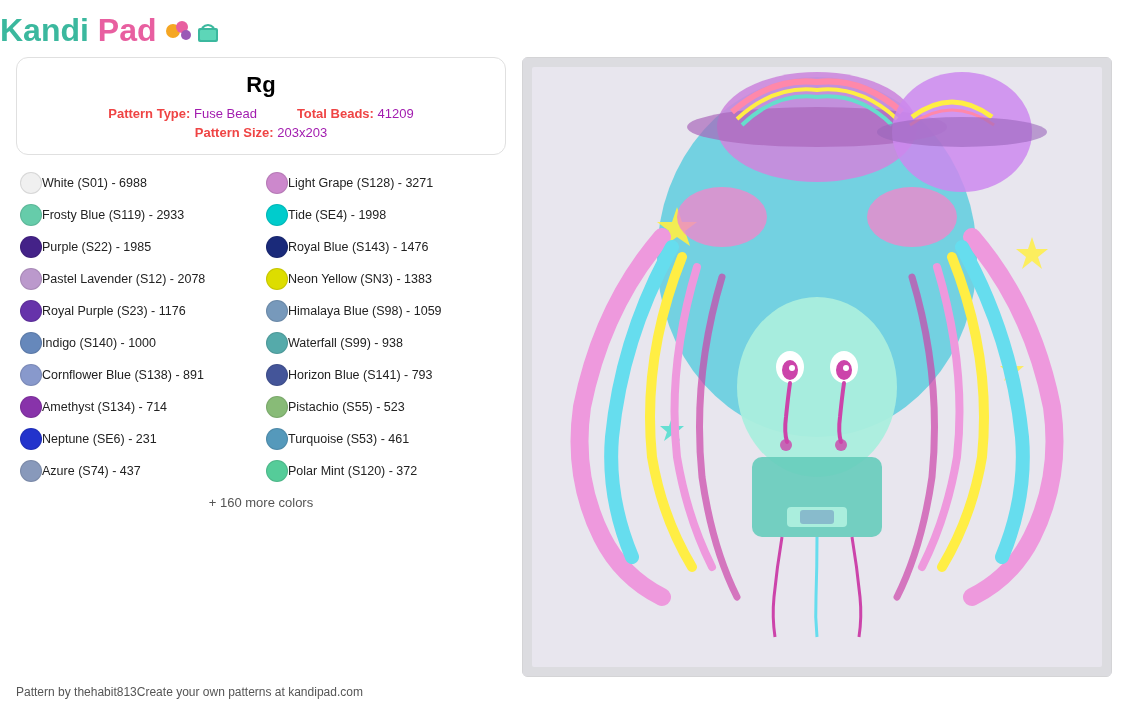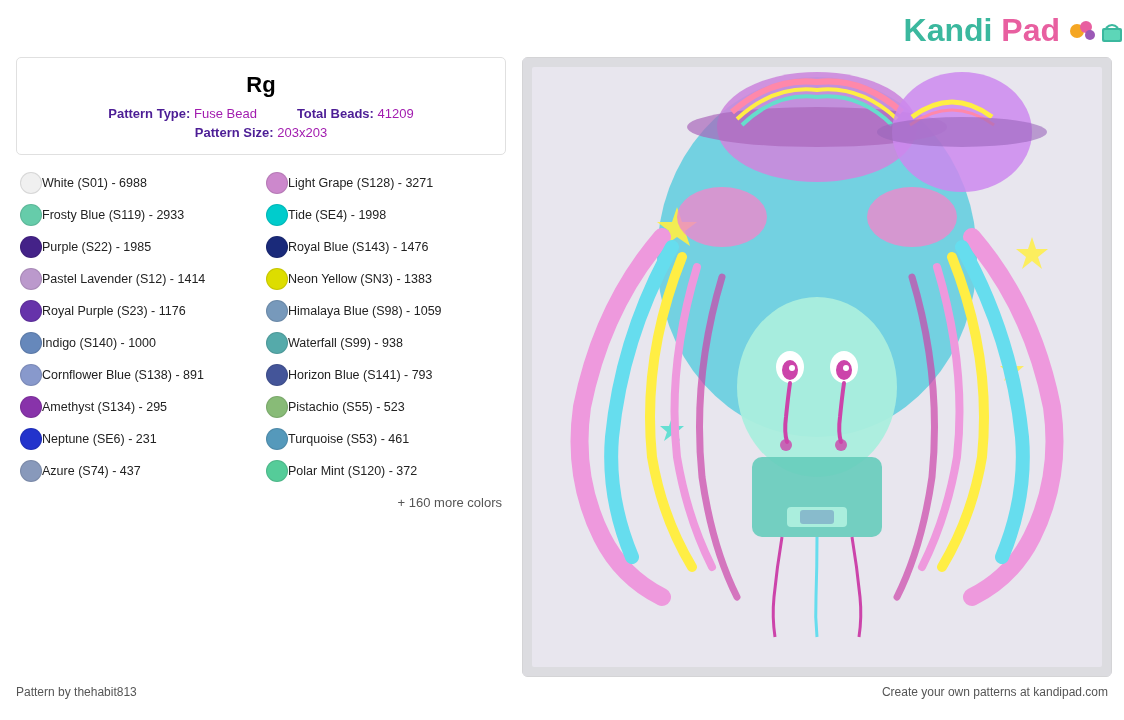--- a/index.html
+++ b/index.html
@@ -7,21 +7,21 @@
       width: 1124px;
       height: 720px;
       background: #ffffff;
       font-family: Arial, sans-serif;
       overflow: hidden;
     }
 
     
     .header {
       display: flex;
-      justify-content: flex-end;
+      justify-content: flex-start;
       align-items: center;
       padding: 12px 0 8px 0;
       gap: 8px;
     }
     .logo-text {
       font-size: 32px;
       font-weight: bold;
     }
     .logo-kandi { color: #3bb89e; }
     .logo-pad { color: #e85fa0; }
@@ -40,38 +40,38 @@
 
     
     .left-panel {
       width: 490px;
       flex-shrink: 0;
     }
 
     
     .info-box {
       border: 1px solid #e0e0e0;
-      border-radius: 5px;
+      border-radius: 12px;
       padding: 14px 20px;
       margin-bottom: 14px;
       text-align: center;
     }
     .pattern-title {
       font-size: 22px;
       font-weight: bold;
       margin-bottom: 8px;
     }
     .pattern-meta {
       display: flex;
       justify-content: center;
       gap: 40px;
       font-size: 13px;
     }
     .pattern-meta span { color: #a21caf; }
-    .pattern-meta strong { color: #4c1d95; }
+    .pattern-meta strong { color: #ef4444; }
 
     
     .color-list {
       display: grid;
       grid-template-columns: 1fr 1fr;
       gap: 4px 10px;
       padding: 0 4px;
     }
     .color-item {
       display: flex;
@@ -83,21 +83,21 @@
     }
     .color-swatch {
       width: 22px;
       height: 22px;
       border-radius: 50%;
       flex-shrink: 0;
       border: 1px solid rgba(0,0,0,0.1);
     }
 
     .more-colors {
-      text-align: right;
+      text-align: center;
       font-size: 13px;
       color: #555;
       margin-top: 6px;
       grid-column: span 2;
     }
 
     
     .right-panel {
       flex: 1;
       display: flex;
@@ -109,21 +109,21 @@
       height: 620px;
       background: #e8e8ea;
       border-radius: 6px;
       overflow: hidden;
       position: relative;
     }
 
     
     .footer {
       display: flex;
-      justify-content: space-between;
+      justify-content: flex-start;
       padding: 8px 16px 0 16px;
       font-size: 12px;
       color: #555;
     }
   </style>
 </head>
 <body>
 
 <div class="header">
   <span class="logo-text">
@@ -190,21 +190,21 @@
         <div class="color-item">
           <div class="color-swatch" style="background: rgb(68, 34, 136);"></div>
           <span>Purple (S22) - 1985</span>
         </div>
         <div class="color-item">
           <div class="color-swatch" style="background: rgb(26, 42, 122);"></div>
           <span>Royal Blue (S143) - 1476</span>
         </div>
         <div class="color-item">
           <div class="color-swatch" style="background: rgb(187, 153, 204);"></div>
-          <span>Pastel Lavender (S12) - 1414</span>
+          <span>Pastel Lavender (S12) - 2078</span>
         </div>
         <div class="color-item">
           <div class="color-swatch" style="background: rgb(221, 221, 0);"></div>
           <span>Neon Yellow (SN3) - 1383</span>
         </div>
         <div class="color-item">
           <div class="color-swatch" style="background: rgb(102, 51, 170);"></div>
           <span>Royal Purple (S23) - 1176</span>
         </div>
         <div class="color-item">
@@ -222,21 +222,21 @@
         <div class="color-item">
           <div class="color-swatch" style="background: rgb(136, 153, 204);"></div>
           <span>Cornflower Blue (S138) - 891</span>
         </div>
         <div class="color-item">
           <div class="color-swatch" style="background: rgb(68, 85, 153);"></div>
           <span>Horizon Blue (S141) - 793</span>
         </div>
         <div class="color-item">
           <div class="color-swatch" style="background: rgb(136, 51, 170);"></div>
-          <span>Amethyst (S134) - 295</span>
+          <span>Amethyst (S134) - 714</span>
         </div>
         <div class="color-item">
           <div class="color-swatch" style="background: rgb(136, 187, 119);"></div>
           <span>Pistachio (S55) - 523</span>
         </div>
         <div class="color-item">
           <div class="color-swatch" style="background: rgb(34, 51, 204);"></div>
           <span>Neptune (SE6) - 231</span>
         </div>
         <div class="color-item">

